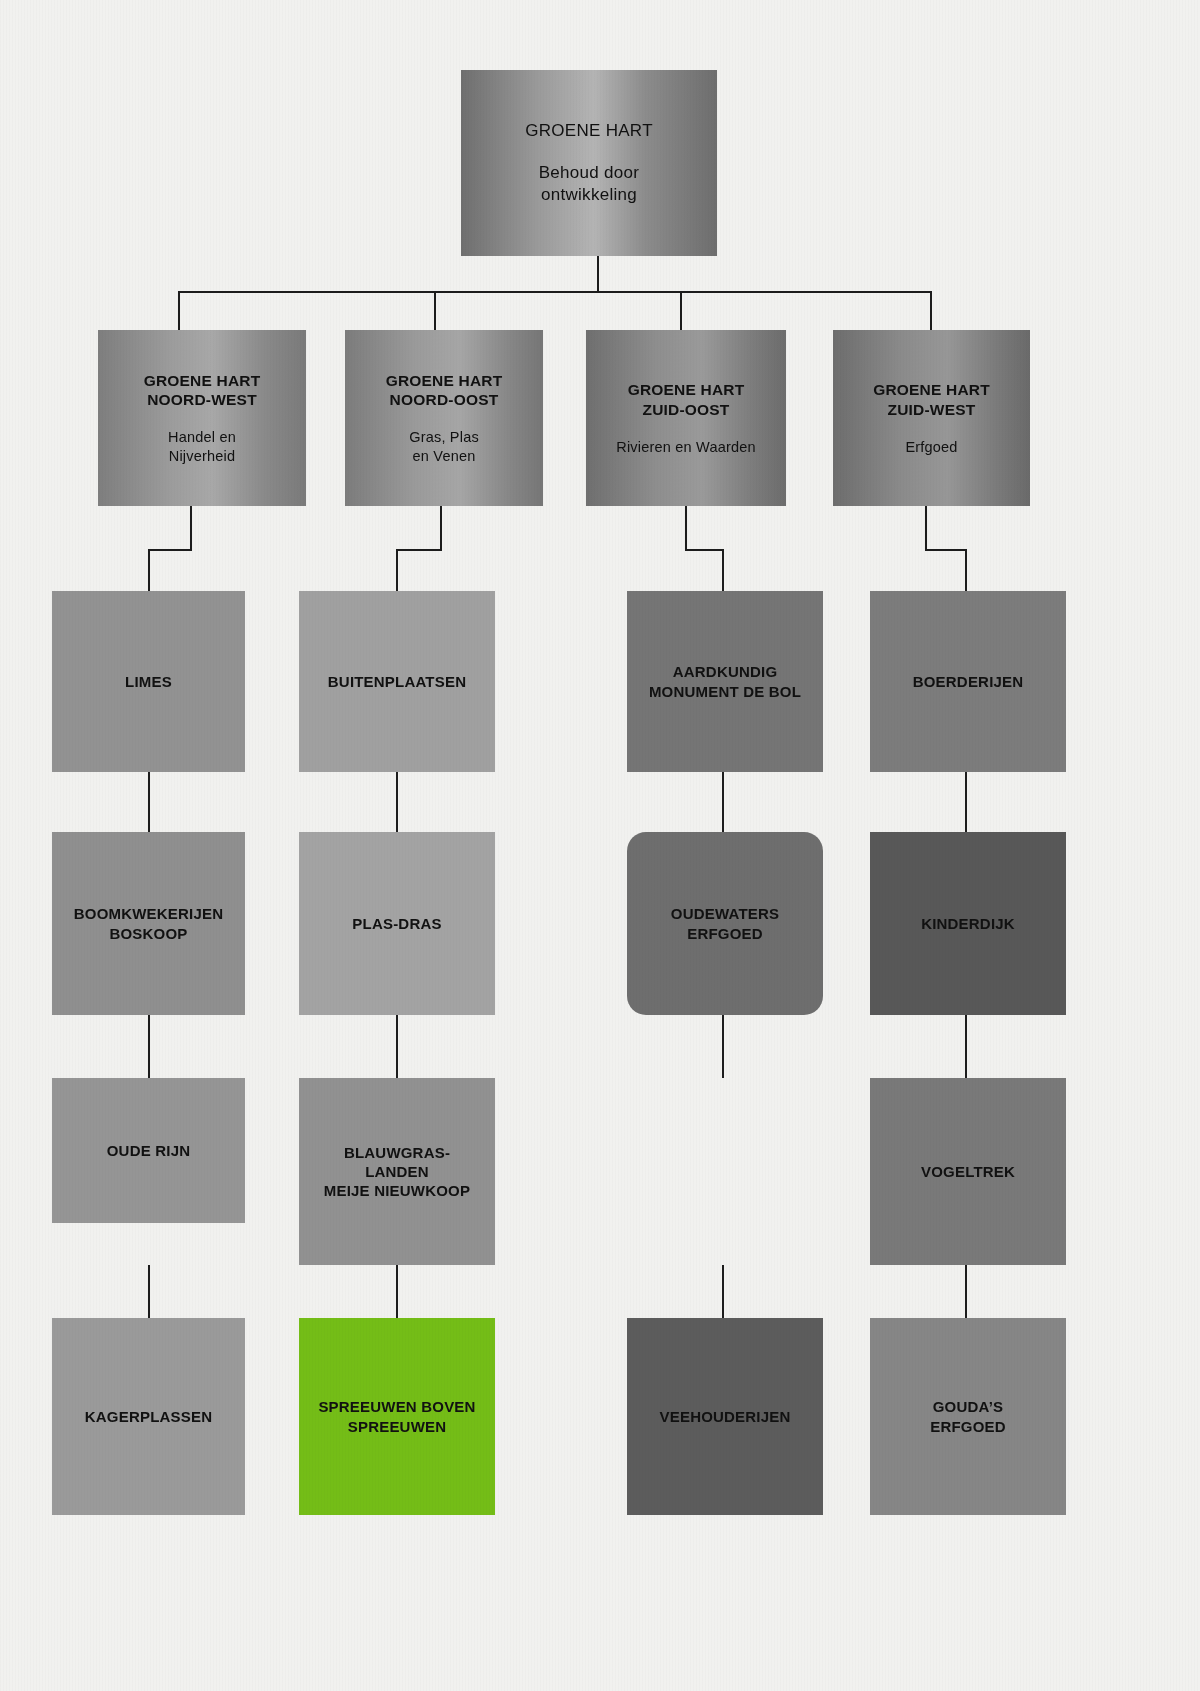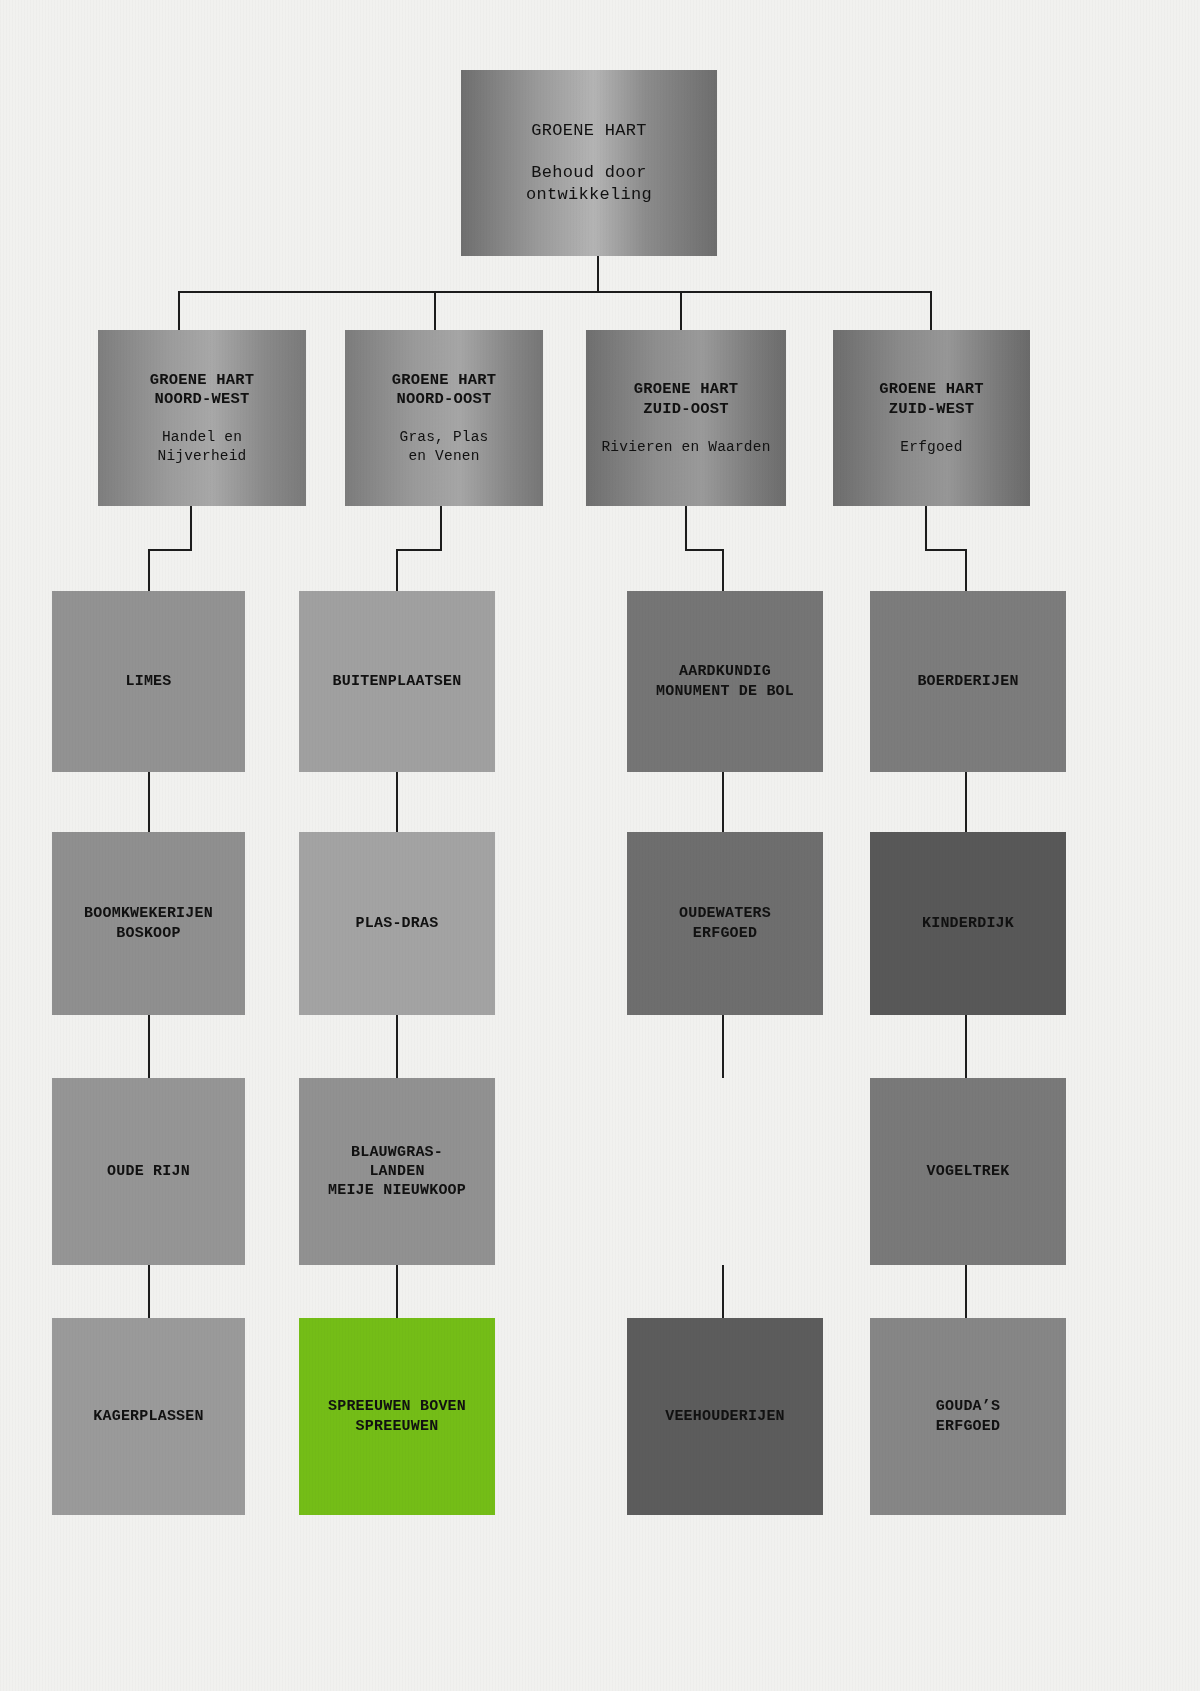--- a/index.html
+++ b/index.html
@@ -25,21 +25,20 @@
     position: absolute;
     display: flex;
     flex-direction: column;
     align-items: center;
     justify-content: center;
     text-align: center;
     color: #111;
     box-sizing: border-box;
     padding: 6px 8px;
     line-height: 1.28;
-    font-family: Liberation Mono, monospace;
   }
   .node .ln {
     display: block;
     white-space: pre;
   }
   .root {
     font-size: 17px;
     letter-spacing: 0.3px;
   }
   .root .gap { height: 20px; }
@@ -161,21 +160,21 @@
     <span class="ln sub">Erfgoed</span>
   </div>
 
   <div class="node leaf" style="left:52px; top:591px; width:193px; height:181px; background:#929292;">
     <span class="ln">LIMES</span>
   </div>
   <div class="node leaf" style="left:52px; top:832px; width:193px; height:183px; background:#8f8f8f;">
     <span class="ln">BOOMKWEKERIJEN</span>
     <span class="ln">BOSKOOP</span>
   </div>
-  <div class="node leaf" style="left:52px; top:1078px; width:193px; height:187px; background:#959595;">
+  <div class="node leaf" style="left:52px; top:1078px; width:193px; height:145px; background:#959595;">
     <span class="ln">OUDE RIJN</span>
   </div>
   <div class="node leaf" style="left:52px; top:1318px; width:193px; height:197px; background:#9a9a9a;">
     <span class="ln">KAGERPLASSEN</span>
   </div>
 
   <div class="node leaf" style="left:299px; top:591px; width:196px; height:181px; background:#a0a0a0;">
     <span class="ln">BUITENPLAATSEN</span>
   </div>
   <div class="node leaf" style="left:299px; top:832px; width:196px; height:183px; background:#a3a3a3;">
@@ -188,21 +187,21 @@
   </div>
   <div class="node leaf" style="left:299px; top:1318px; width:196px; height:197px; background:#74bd17;">
     <span class="ln">SPREEUWEN BOVEN</span>
     <span class="ln">SPREEUWEN</span>
   </div>
 
   <div class="node leaf" style="left:627px; top:591px; width:196px; height:181px; background:#757575;text-align:center;">
     <span class="ln">AARDKUNDIG</span>
     <span class="ln">MONUMENT DE BOL</span>
   </div>
-  <div class="node leaf" style="left:627px; top:832px; width:196px; height:183px; background:#6e6e6e;">
+  <div class="node leaf" style="left:627px; top:832px; width:196px; height:183px; background:#6e6e6e;border-radius:19px;">
     <span class="ln">OUDEWATERS</span>
     <span class="ln">ERFGOED</span>
   </div>
   <div class="node leaf" style="left:627px; top:1318px; width:196px; height:197px; background:#5c5c5c;">
     <span class="ln">VEEHOUDERIJEN</span>
   </div>
 
   <div class="node leaf" style="left:870px; top:591px; width:196px; height:181px; background:#7c7c7c;">
     <span class="ln">BOERDERIJEN</span>
   </div>

